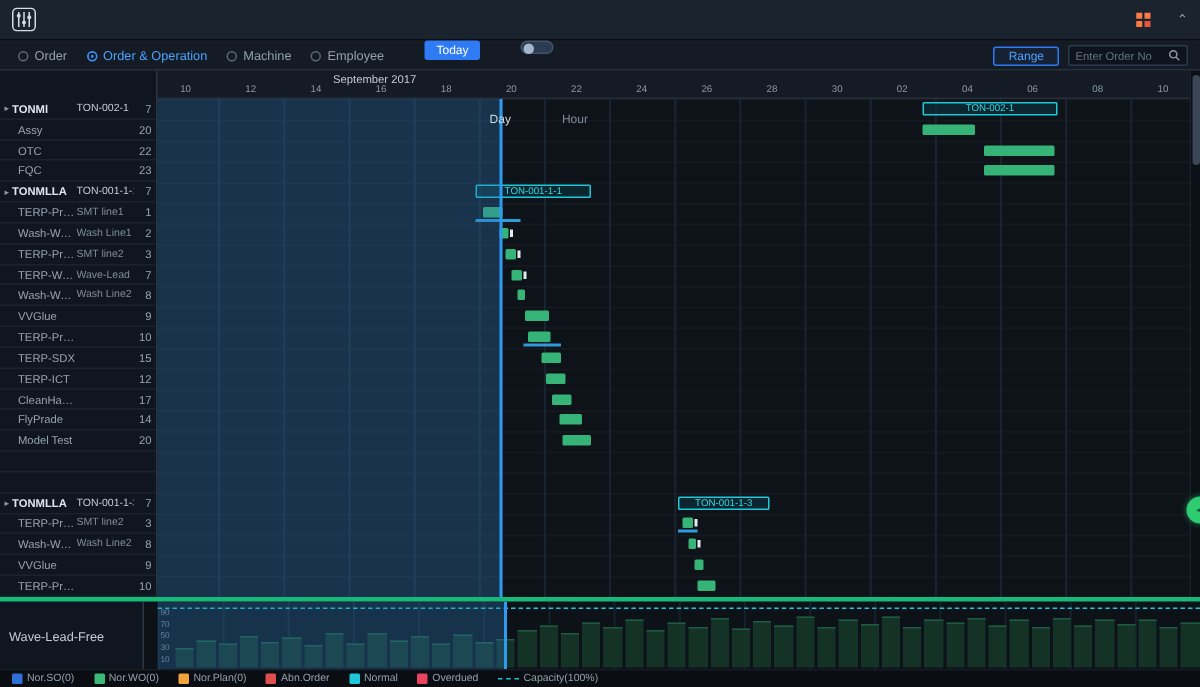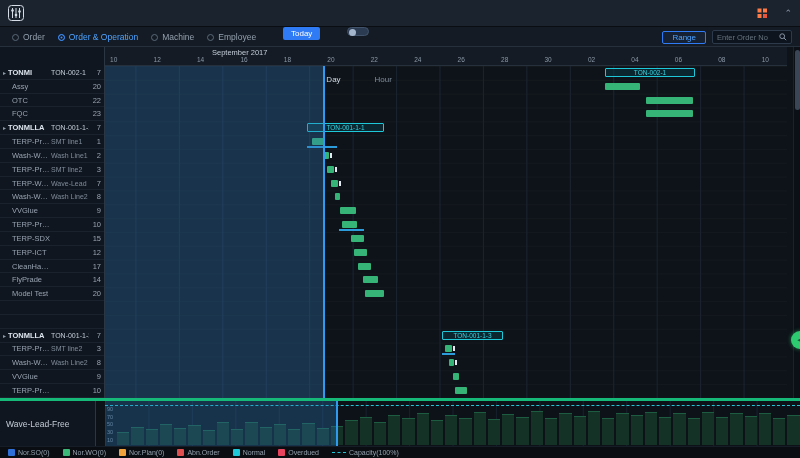--- a/index.html
+++ b/index.html
@@ -51,21 +51,21 @@
   .lp-rows { position:absolute; left:0; right:0; top:19px; bottom:0; display:flex; flex-direction:column; }
   .lrow { flex:1; display:flex; align-items:center; border-bottom:1px solid #1a222d; padding:0 3px;
     font-size:7.5px; color:#97a3b1; white-space:nowrap; overflow:hidden; }
   .lrow .arrow { color:#8b98a8; font-size:6px; margin-right:2px; }
   .lrow .name { flex:1; overflow:hidden; text-overflow:ellipsis; padding-left:9px; }
   .lrow.group .name { padding-left:0; color:#dde5ef; font-weight:bold; }
   .lrow .machine { width:38px; overflow:hidden; color:#7f8c9a; font-size:7px; }
   .lrow.group .machine { color:#c2ccd8; }
   .lrow .seq { width:12px; text-align:right; color:#97a3b1; }
 
-  .gantt { position:absolute; left:92px; top:0; width:695px; height:100%; overflow:hidden; }
+  .gantt { position:absolute; left:102px; top:0; width:695px; height:100%; overflow:hidden; }
   .g-header { position:absolute; left:0; right:0; top:0; height:19px; background:#141b24; border-bottom:1px solid #26303d; }
   .g-month { position:absolute; left:120px; top:1px; color:#c2ccd8; font-size:7.5px; }
   .g-days { position:absolute; left:0; right:0; bottom:0; height:10px; display:flex; }
   .g-day { flex:1; text-align:center; line-height:10px; font-size:6.5px; color:#8b98a8; }
   .g-rows { position:absolute; left:0; right:0; top:19px; bottom:0; display:flex; flex-direction:column;
     background-image: linear-gradient(to right, #1a2431 1px, transparent 1px),
                       linear-gradient(to bottom, rgba(255,255,255,0.025) 1px, transparent 1px);
     background-size: 43.44px 100%, 100% 13.83px; }
   .grow { flex:1; position:relative; }
   .task-bar { position:absolute; height:7px; top:50%; margin-top:-4px; background:#36b377; border-radius:1px; z-index:3; }

